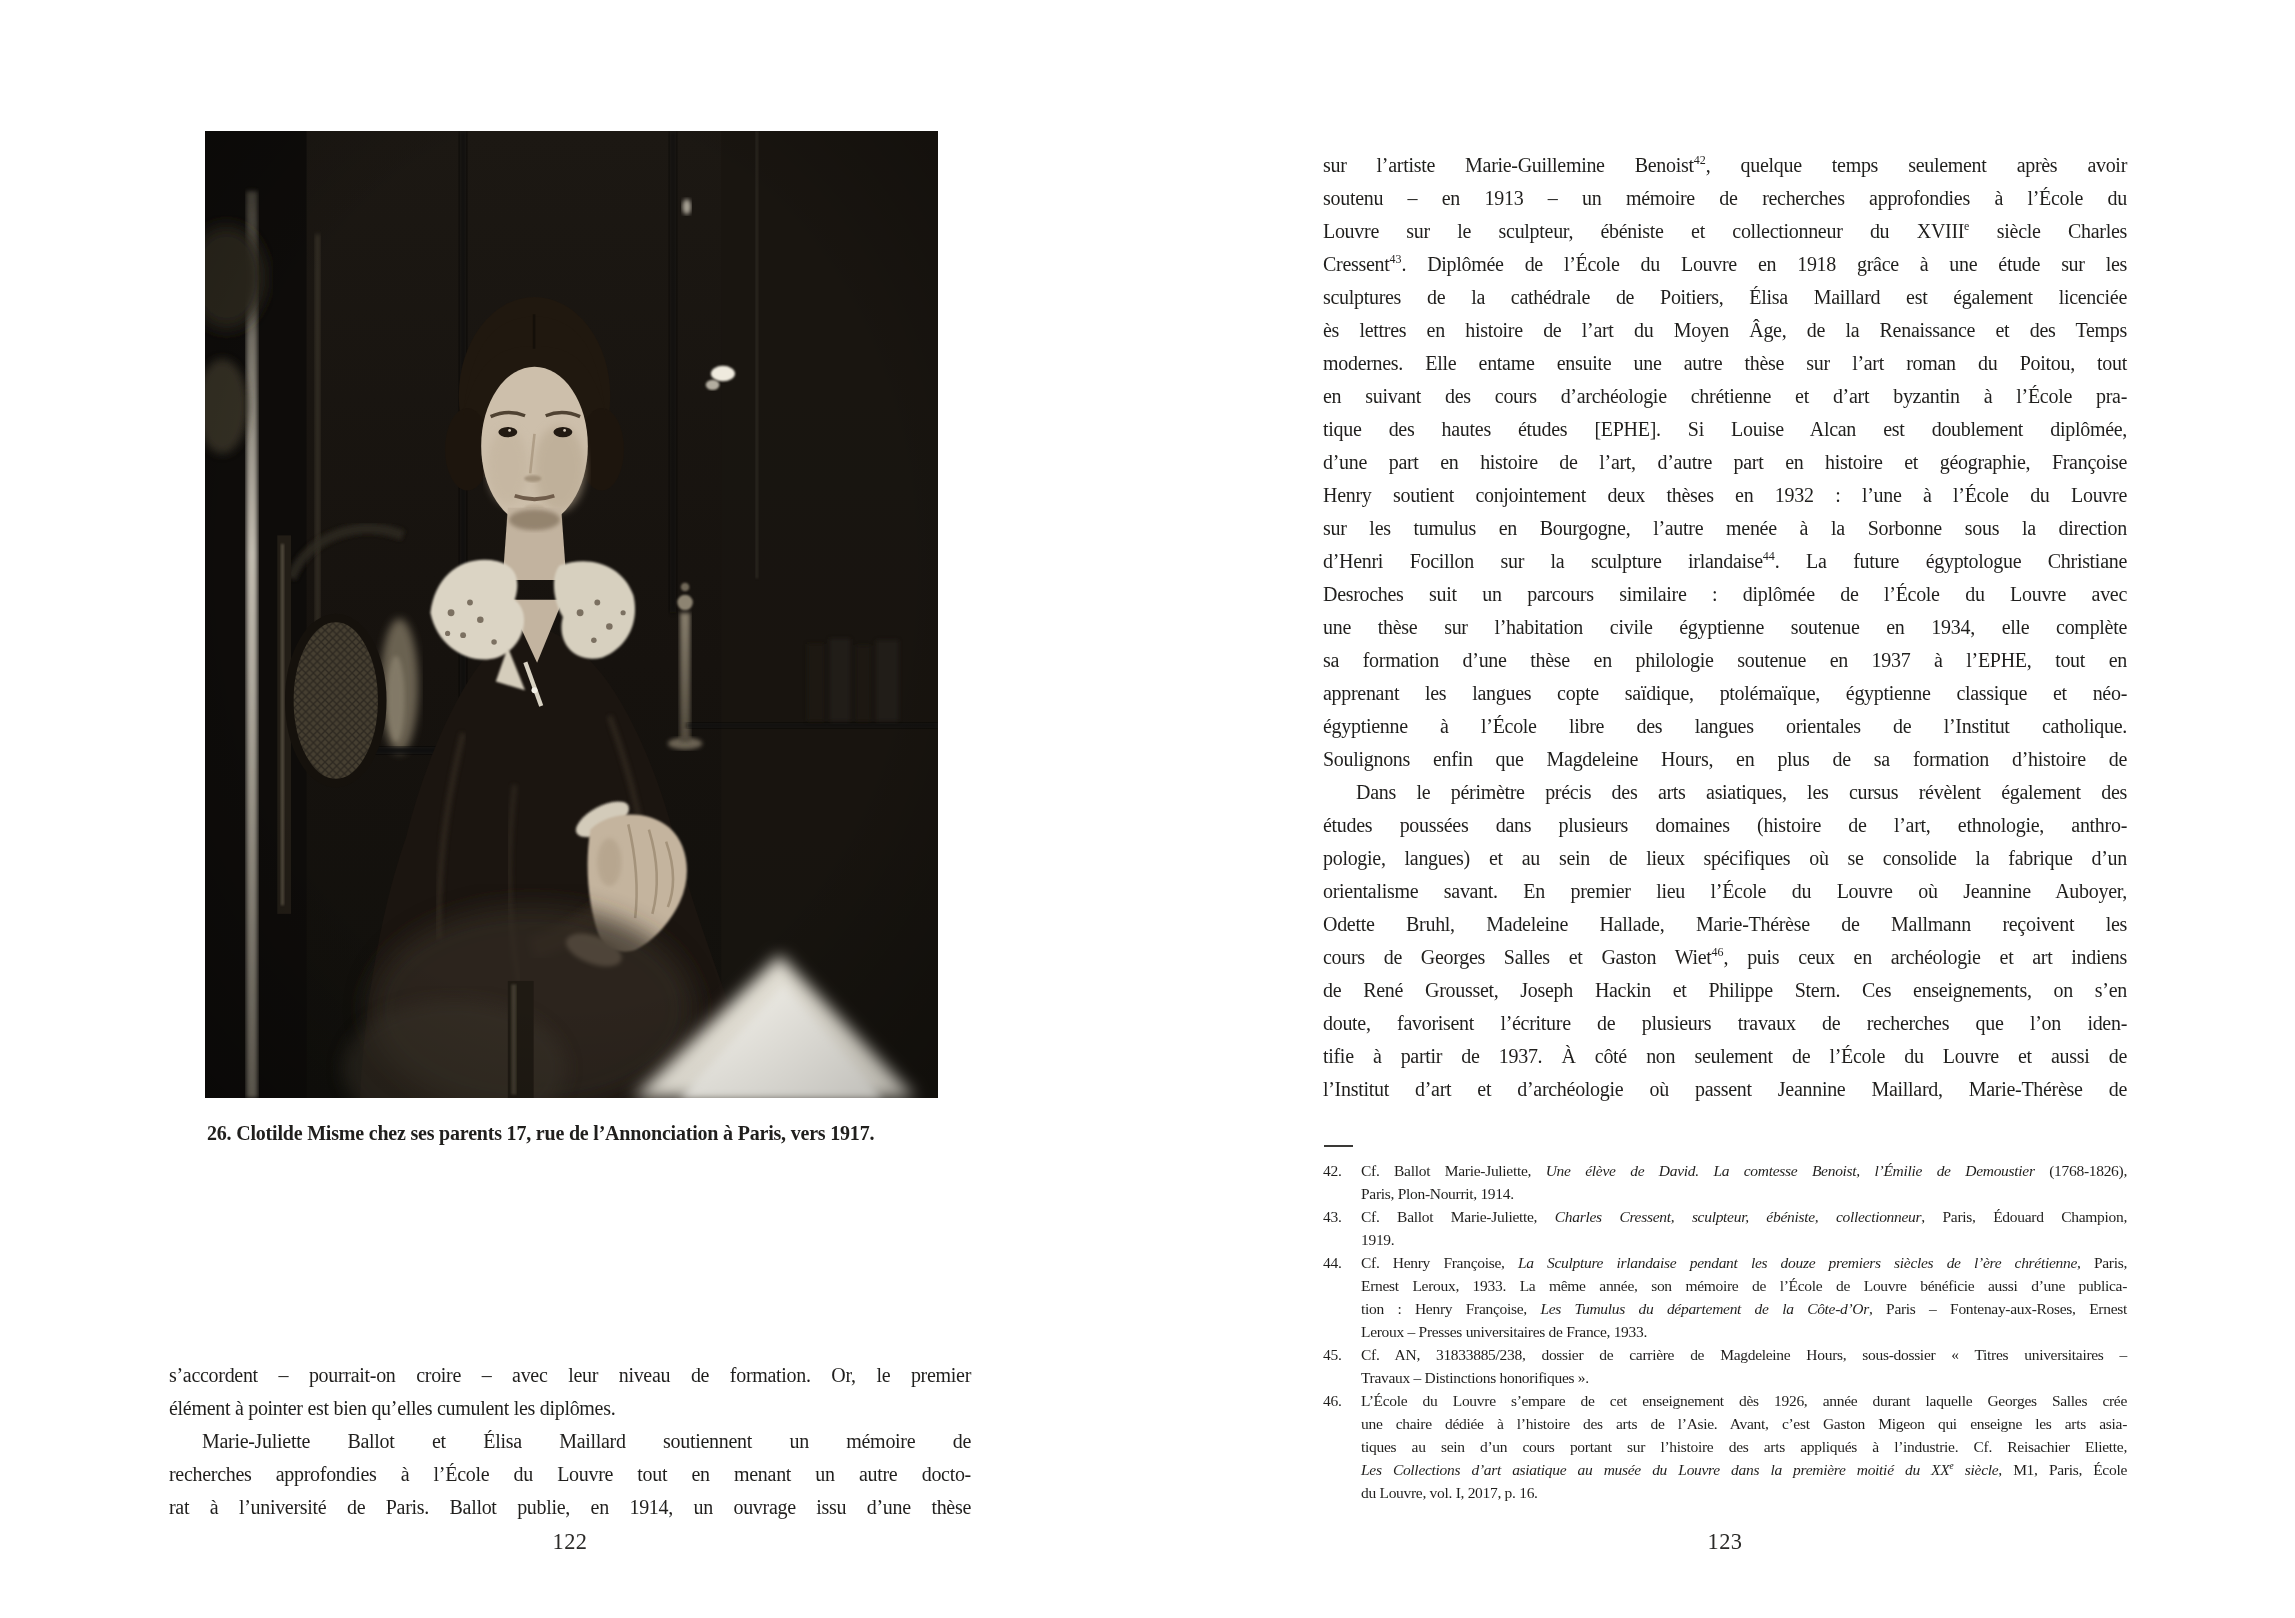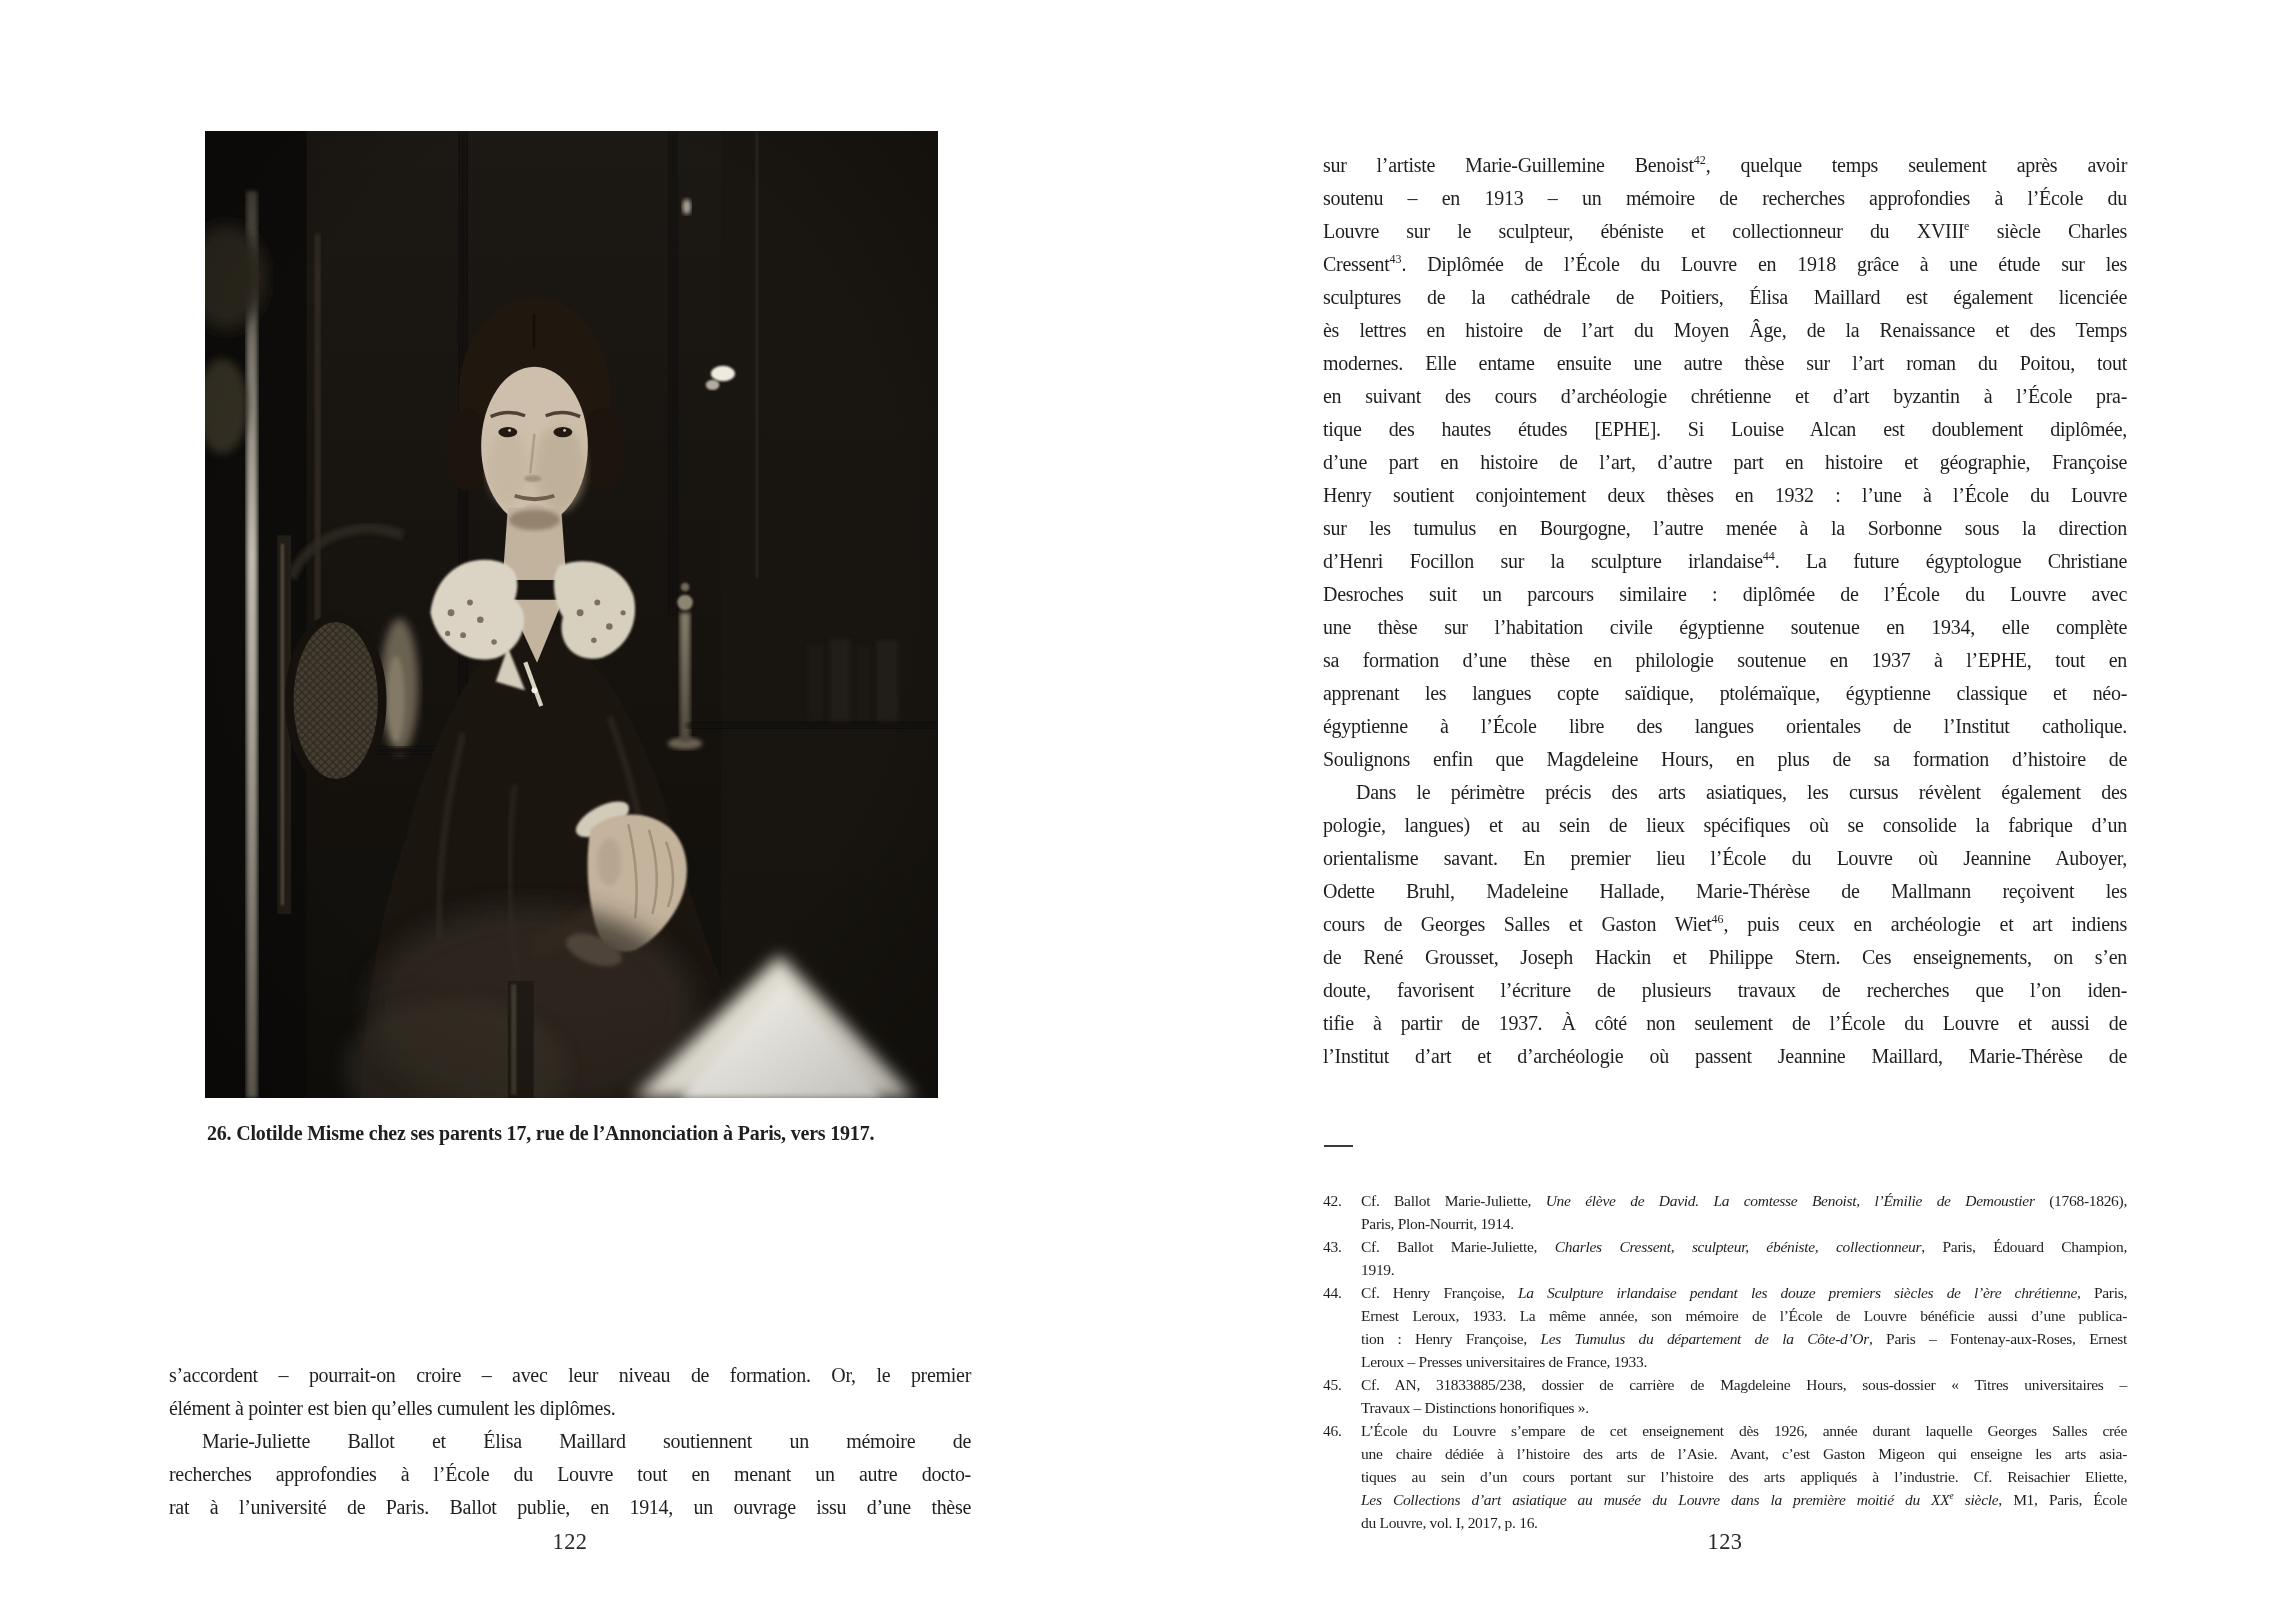--- a/index.html
+++ b/index.html
@@ -33,21 +33,21 @@
   .caption{
     position:absolute;left:207px;top:1120px;width:802px;
     font-size:20px;line-height:26px;letter-spacing:-0.2px;white-space:nowrap;font-weight:bold;
   }
   .fn-rule{
     position:absolute;left:1324px;top:1145px;width:29px;height:2.2px;
     background:#3a3936;
   }
   .footnotes{
     position:absolute;left:1323px;top:1159px;width:804px;
-    font-size:15.5px;line-height:23px;letter-spacing:-0.3px;margin-top:30px;
+    font-size:15.5px;line-height:23px;letter-spacing:-0.3px;
   }
   .fn-line{text-align:justify;text-align-last:justify;padding-left:38px;}
   .fn-line.fn-first{padding-left:0;}
   .fn-line.fn-end{text-align-last:left;}
   .fn-num{display:inline-block;width:38px;}
   .pagenum{
     position:absolute;top:1529px;font-size:22.4px;letter-spacing:0.4px;
     text-align:center;color:#2b2a28;
   }
   .pagenum.left{left:169px;width:802px;}
@@ -255,20 +255,21 @@
       <div class="line">Henry soutient conjointement deux thèses en 1932 : l’une à l’École du Louvre</div>
       <div class="line">sur les tumulus en Bourgogne, l’autre menée à la Sorbonne sous la direction</div>
       <div class="line">d’Henri Focillon sur la sculpture irlandaise<sup>44</sup>. La future égyptologue Christiane</div>
       <div class="line">Desroches suit un parcours similaire : diplômée de l’École du Louvre avec</div>
       <div class="line">une thèse sur l’habitation civile égyptienne soutenue en 1934, elle complète</div>
       <div class="line">sa formation d’une thèse en philologie soutenue en 1937 à l’EPHE, tout en</div>
       <div class="line">apprenant les langues copte saïdique, ptolémaïque, égyptienne classique et néo-</div>
       <div class="line">égyptienne à l’École libre des langues orientales de l’Institut catholique.</div>
       <div class="line">Soulignons enfin que Magdeleine Hours, en plus de sa formation d’histoire de</div>
       <div class="line p-indent">Dans le périmètre précis des arts asiatiques, les cursus révèlent également des</div>
+      <div class="line">études poussées dans plusieurs domaines (histoire de l’art, ethnologie, anthro-</div>
       <div class="line">pologie, langues) et au sein de lieux spécifiques où se consolide la fabrique d’un</div>
       <div class="line">orientalisme savant. En premier lieu l’École du Louvre où Jeannine Auboyer,</div>
       <div class="line">Odette Bruhl, Madeleine Hallade, Marie-Thérèse de Mallmann reçoivent les</div>
       <div class="line">cours de Georges Salles et Gaston Wiet<sup>46</sup>, puis ceux en archéologie et art indiens</div>
       <div class="line">de René Grousset, Joseph Hackin et Philippe Stern. Ces enseignements, on s’en</div>
       <div class="line">doute, favorisent l’écriture de plusieurs travaux de recherches que l’on iden-</div>
       <div class="line">tifie à partir de 1937. À côté non seulement de l’École du Louvre et aussi de</div>
       <div class="line">l’Institut d’art et d’archéologie où passent Jeannine Maillard, Marie-Thérèse de</div>
     </div>
 

